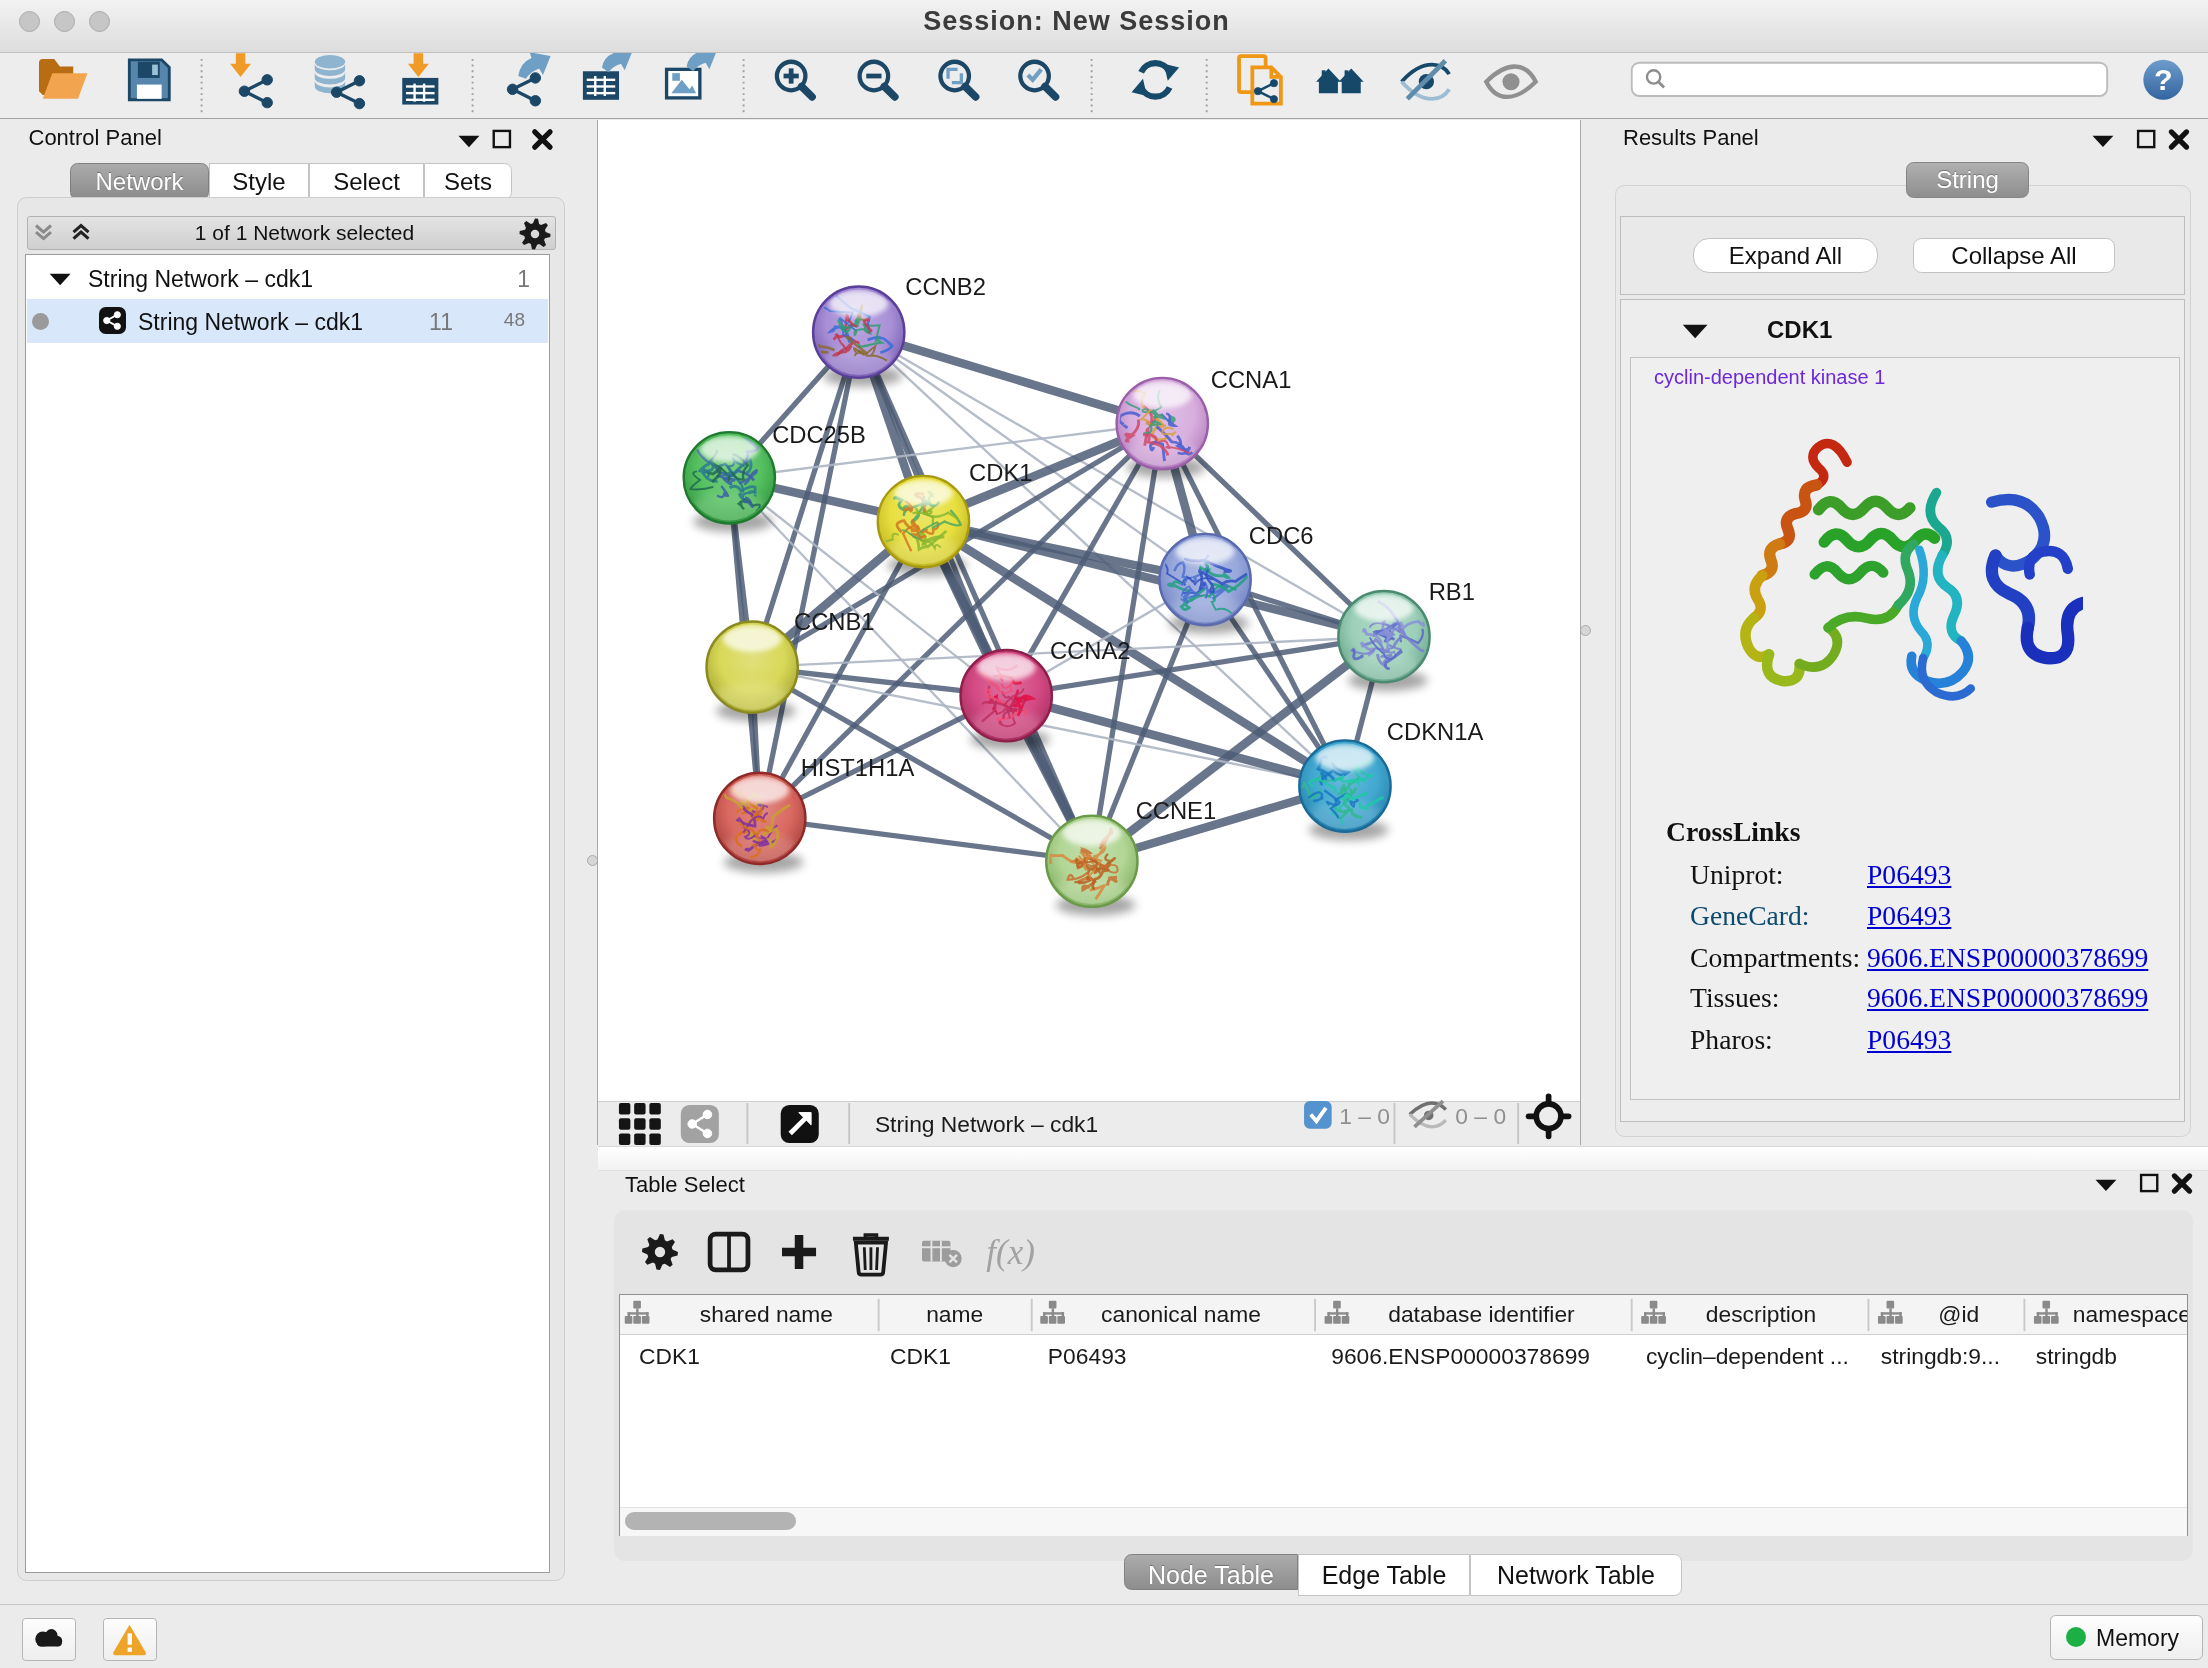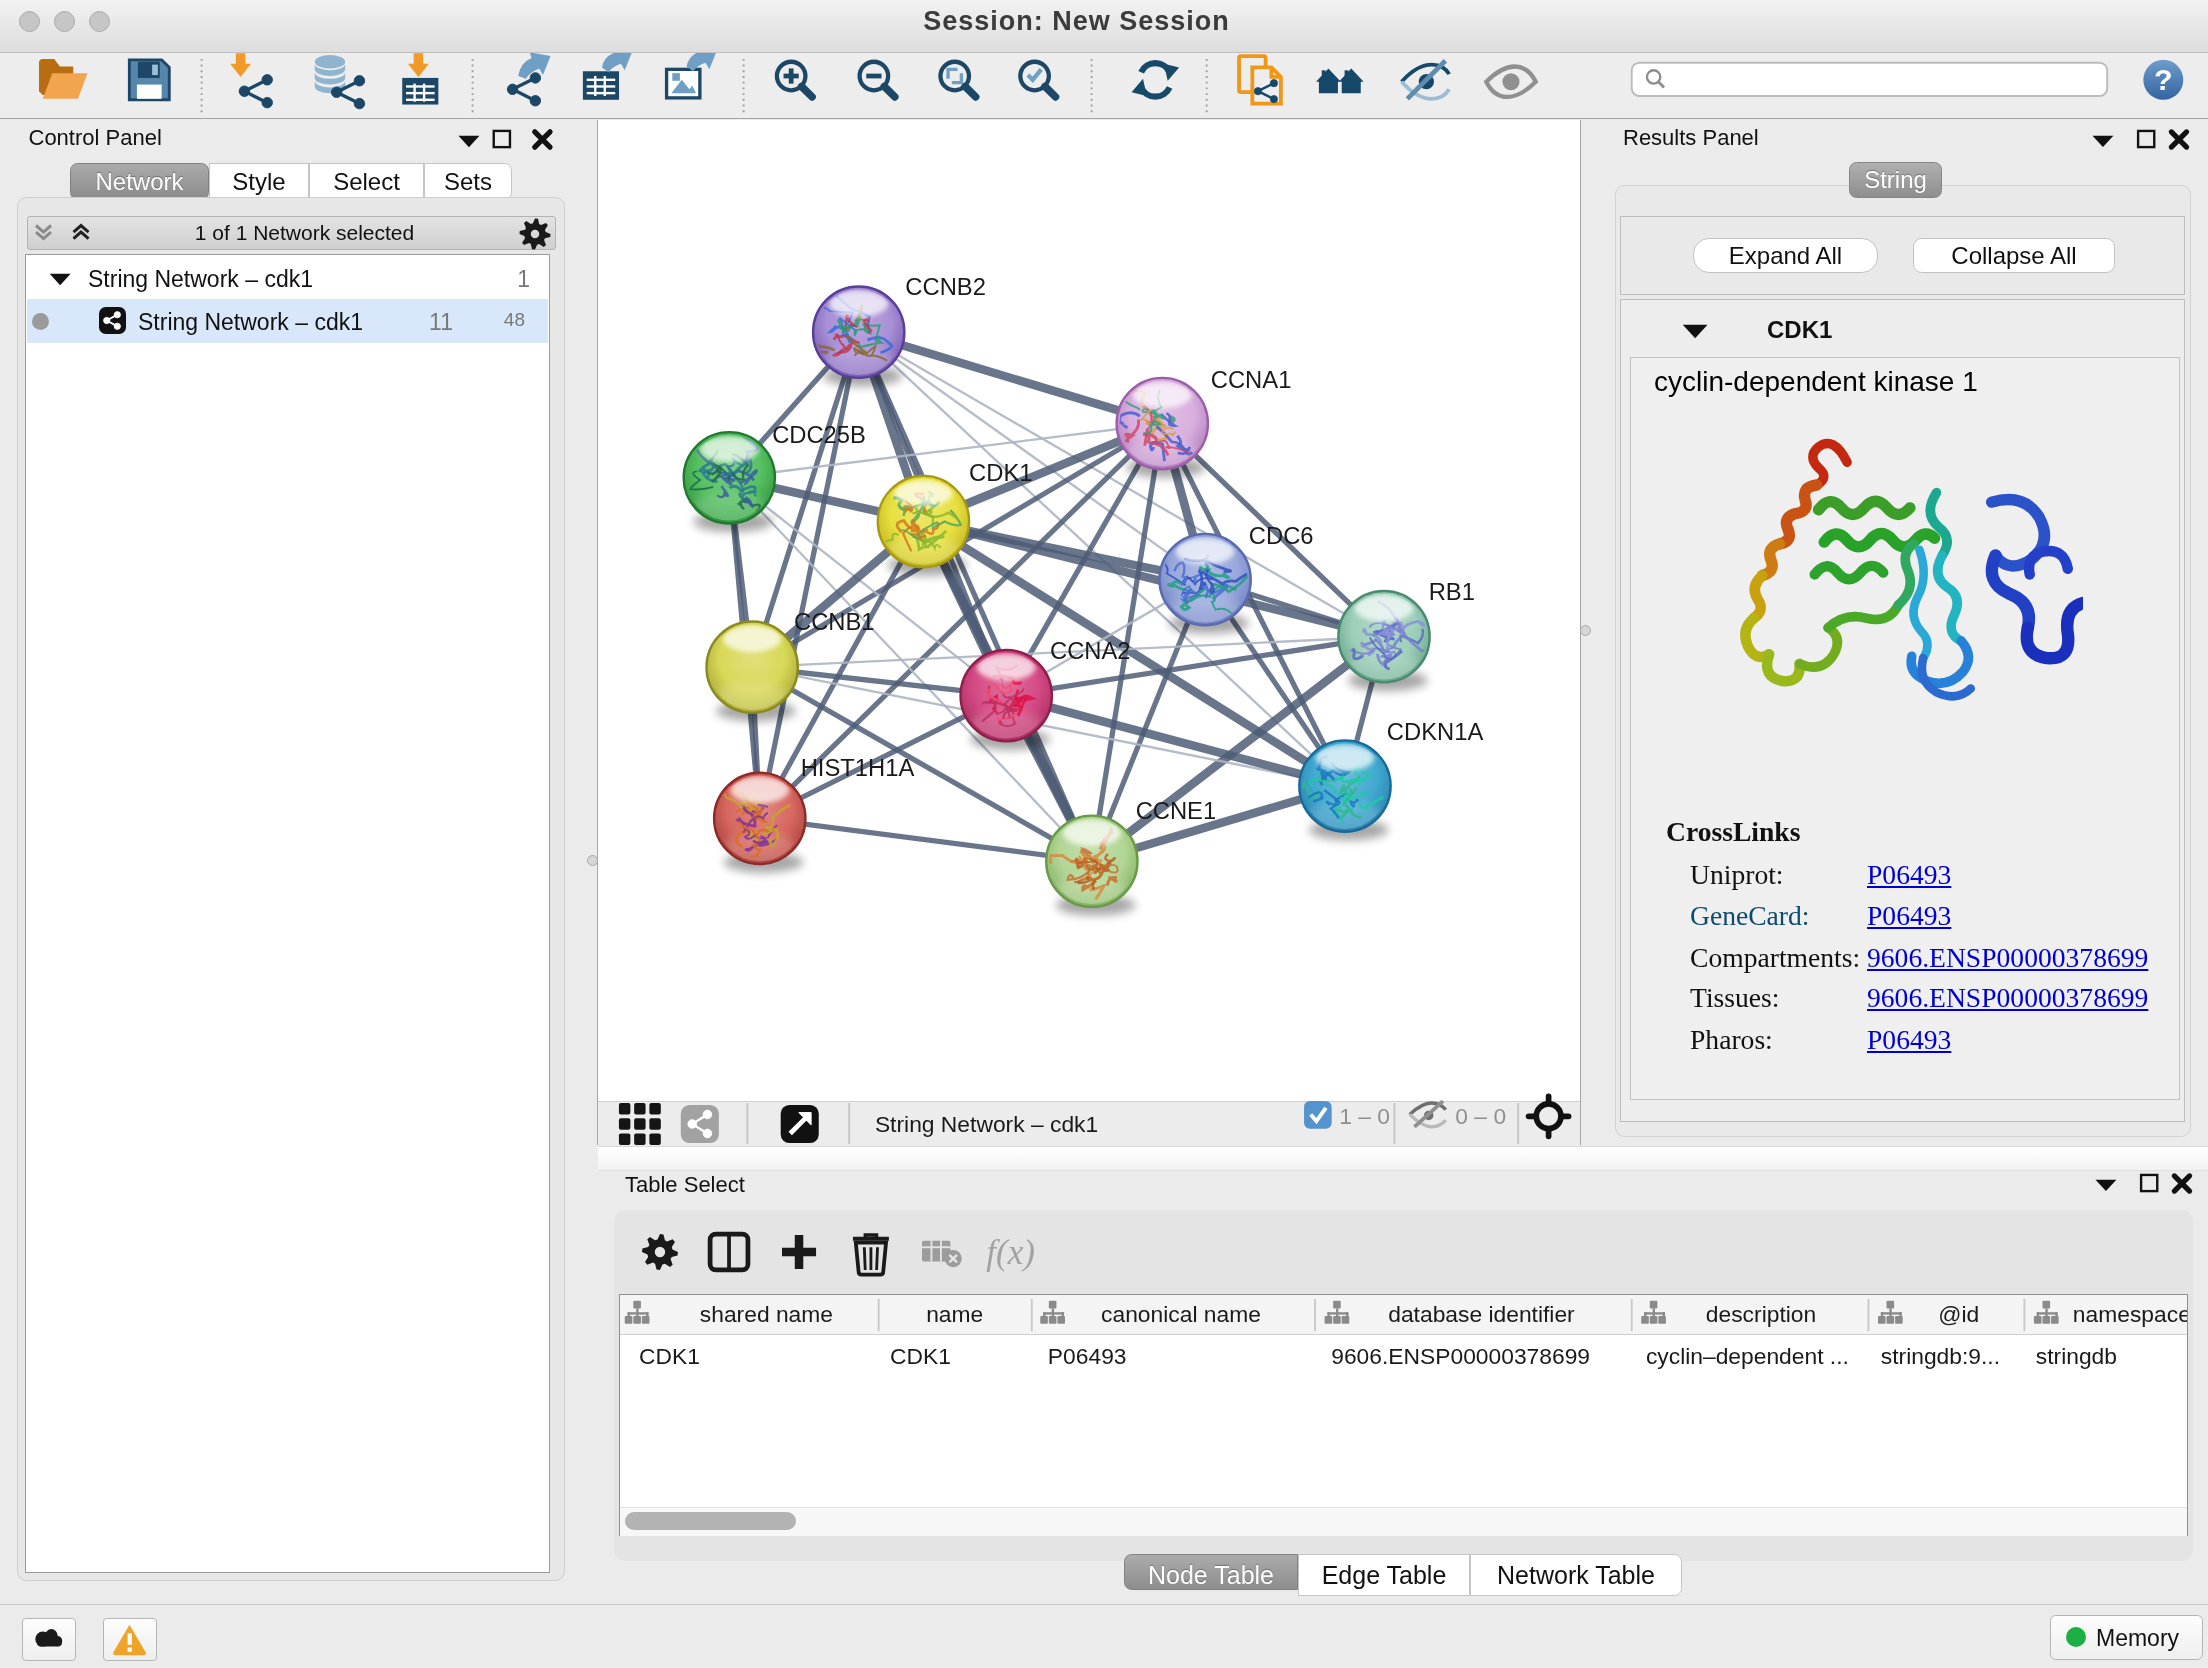--- a/index.html
+++ b/index.html
@@ -743,33 +743,33 @@
 <div class="abs" style="left:1623px;top:125px;font-size:22px;color:#111">Results Panel</div>
 <svg class="abs" style="left:2083px;top:126px" width="114" height="27" viewBox="0 0 120 28">
 <path d="M10 10 L32 10 L21 22 Z" fill="#111"></path>
 <rect x="58" y="5" width="17" height="17" fill="none" stroke="#111" stroke-width="2.5"></rect>
 <g stroke="#111" stroke-width="5.5" stroke-linecap="round">
       <line x1="93" y1="6" x2="109" y2="22"></line>
       <line x1="109" y1="6" x2="93" y2="22"></line>
     </g>
 </svg>
 <div class="abs" style="left:1615px;top:185px;width:576px;height:952px;background:#e9e9e9;border:1px solid #d2d2d2;border-radius:9.5px"></div>
-<div class="abs" style="left:1849px;top:162px;width:93px;height:36px;background:linear-gradient(#b0b0b0,#8e8e8e);border:1px solid #858585;border-radius:7.6px;color:#fff;text-align:center;line-height:34px;font-size:24px;text-shadow:0 -1px 1px rgba(0,0,0,.3)">String</div>
+<div class="abs" style="left:1906px;top:162px;width:123px;height:36px;background:linear-gradient(#b0b0b0,#8e8e8e);border:1px solid #858585;border-radius:7.6px;color:#fff;text-align:center;line-height:34px;font-size:24px;text-shadow:0 -1px 1px rgba(0,0,0,.3)">String</div>
 
 <div class="abs" style="left:1620px;top:216px;width:565px;height:79px;border:1.9px solid #bdbdbd;background:#e9e9e9"></div>
 <div class="abs" style="left:1693px;top:238px;width:185px;height:35px;background:#fff;border:1px solid #c2c2c2;border-radius:16px;text-align:center;line-height:33px;font-size:24px;color:#111">Expand All</div>
 <div class="abs" style="left:1913px;top:238px;width:202px;height:35px;background:#fff;border:1px solid #c2c2c2;border-radius:8.6px;text-align:center;line-height:33px;font-size:24px;color:#111">Collapse All</div>
 
 <div class="abs" style="left:1620px;top:299px;width:565px;height:823px;border:1.9px solid #bdbdbd;background:#ededed"></div>
 <svg class="abs" style="left:1679px;top:320px" width="38" height="23" viewBox="0 0 40 24">
     <path d="M4 5 L30 5 L17 19 Z" fill="#111"></path>
   </svg>
 <div class="abs" style="left:1767px;top:316px;font-size:24px;font-weight:bold;color:#111">CDK1</div>
 <div class="abs" style="left:1630px;top:357px;width:550px;height:743px;background:#efefef;border:1px solid #c2c2c2"></div>
-<div class="abs" style="left:1654px;top:366px;font-size:28px;color:#000000">cyclin-dependent kinase 1</div>
+<div class="abs" style="left:1654px;top:366px;font-size:20px;color:#6d28d9">cyclin-dependent kinase 1</div>
 
 <svg class="abs" style="left:1712px;top:426px" width="371" height="314" viewBox="0 0 390 330">
 <g fill="none" stroke-linecap="round">
 <path d="M142 38 Q128 10 112 22 Q100 32 112 44 Q124 54 110 62" stroke="#c42810" stroke-width="10"></path>
 <path d="M110 62 q-16 2 -12 16 q4 12 -10 14 q-14 4 -8 17 q5 12 -9 15" stroke="#c85312" stroke-width="12"></path>
 <path d="M71 124 q-14 4 -9 17 q5 12 -9 16" stroke="#cd7b12" stroke-width="12"></path>
 <path d="M53 157 Q40 168 48 182 Q56 194 44 202" stroke="#c9a110" stroke-width="11"></path>
 <path d="M44 202 Q30 214 38 232 Q46 248 60 240" stroke="#b4b414" stroke-width="11"></path>
 <path d="M60 240 Q52 264 74 268 Q94 270 92 250" stroke="#98b81c" stroke-width="11"></path>
 <path d="M92 250 Q116 260 128 240 Q138 222 122 212" stroke="#74ac20" stroke-width="10"></path>

